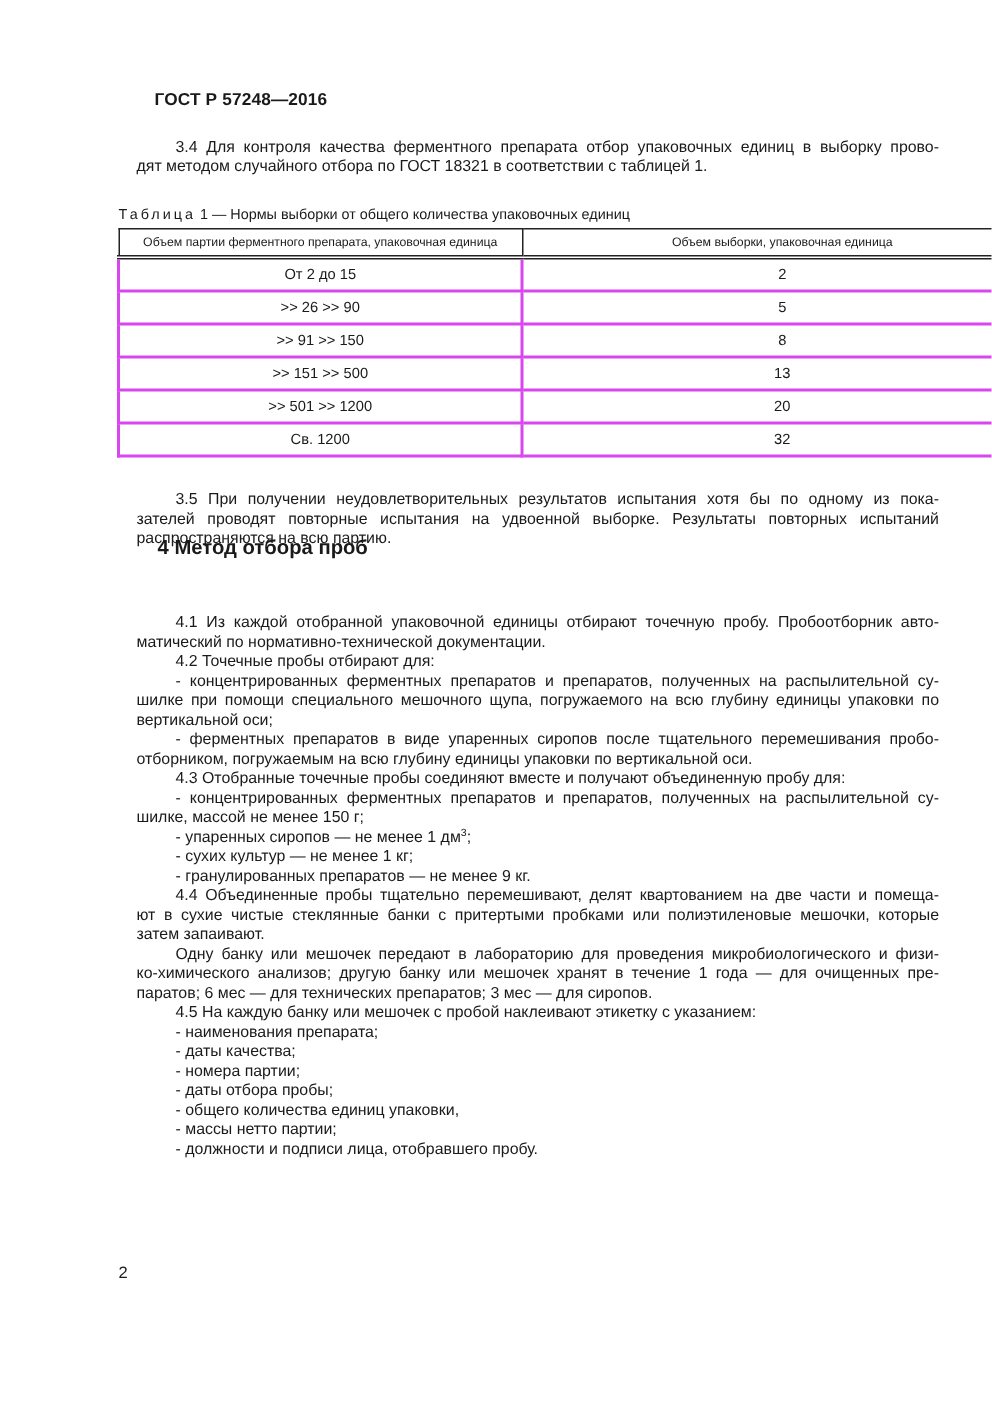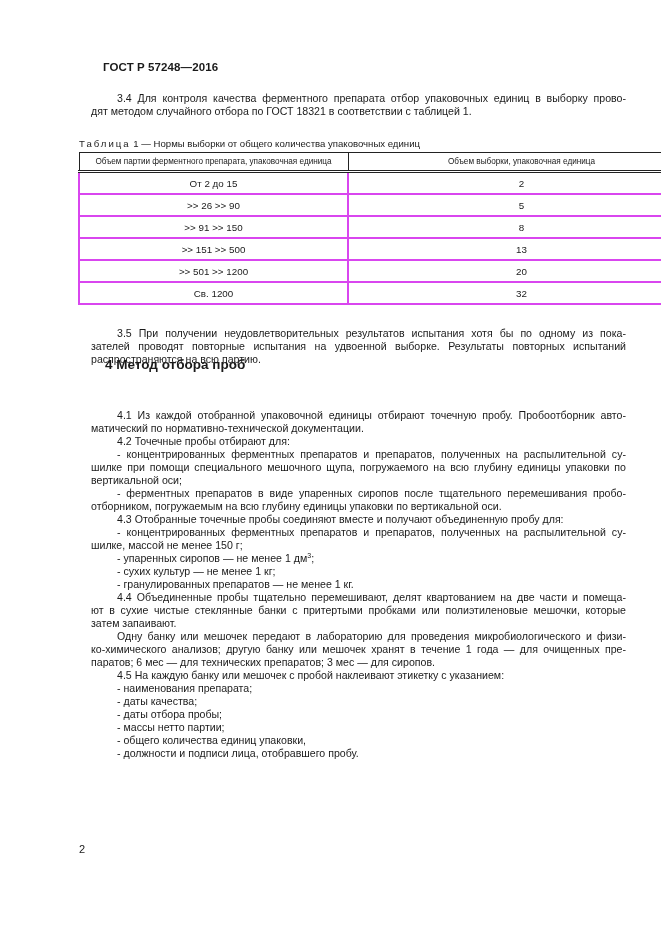--- a/index.html
+++ b/index.html
@@ -85,29 +85,30 @@
   <span class="justify-line indent">- концентрированных ферментных препаратов и препаратов, полученных на распылительной су-</span>
   <span class="justify-line">шилке при помощи специального мешочного щупа, погружаемого на всю глубину единицы упаковки по</span>
   <span class="line">вертикальной оси;</span>
   <span class="justify-line indent">- ферментных препаратов в виде упаренных сиропов после тщательного перемешивания пробо-</span>
   <span class="line">отборником, погружаемым на всю глубину единицы упаковки по вертикальной оси.</span>
   <span class="line indent">4.3  Отобранные точечные пробы соединяют вместе и получают объединенную пробу для:</span>
   <span class="justify-line indent">- концентрированных ферментных препаратов и препаратов, полученных на распылительной су-</span>
   <span class="line">шилке, массой не менее 150 г;</span>
   <span class="line indent"><span>- упаренных сиропов — не менее 1 дм</span><sup>3</sup><span>;</span></span>
   <span class="line indent">- сухих культур — не менее 1 кг;</span>
-  <span class="line indent">- гранулированных препаратов — не менее 1 кг.</span>
+  <span class="line indent">- гранулированных препаратов — не менее 9 кг.</span>
   <span class="justify-line indent">4.4  Объединенные пробы тщательно перемешивают, делят квартованием на две части и помеща-</span>
   <span class="justify-line">ют в сухие чистые стеклянные банки с притертыми пробками или полиэтиленовые мешочки, которые</span>
   <span class="line">затем запаивают.</span>
   <span class="justify-line indent">Одну банку или мешочек передают в лабораторию для проведения микробиологического и физи-</span>
   <span class="justify-line">ко-химического анализов; другую банку или мешочек хранят в течение 1 года — для очищенных пре-</span>
   <span class="line">паратов; 6 мес — для технических препаратов; 3 мес — для сиропов.</span>
   <span class="line indent">4.5  На каждую банку или мешочек с пробой наклеивают этикетку с указанием:</span>
   <span class="line indent">- наименования препарата;</span>
   <span class="line indent">- даты качества;</span>
+  <span class="line indent">- номера партии;</span>
   <span class="line indent">- даты отбора пробы;</span>
+  <span class="line indent">- общего количества единиц упаковки,</span>
   <span class="line indent">- массы нетто партии;</span>
-  <span class="line indent">- общего количества единиц упаковки,</span>
   <span class="line indent">- должности и подписи лица, отобравшего пробу.</span>
 </div>
 
 <div class="abs page-num">2</div>
 
 </body></html>

